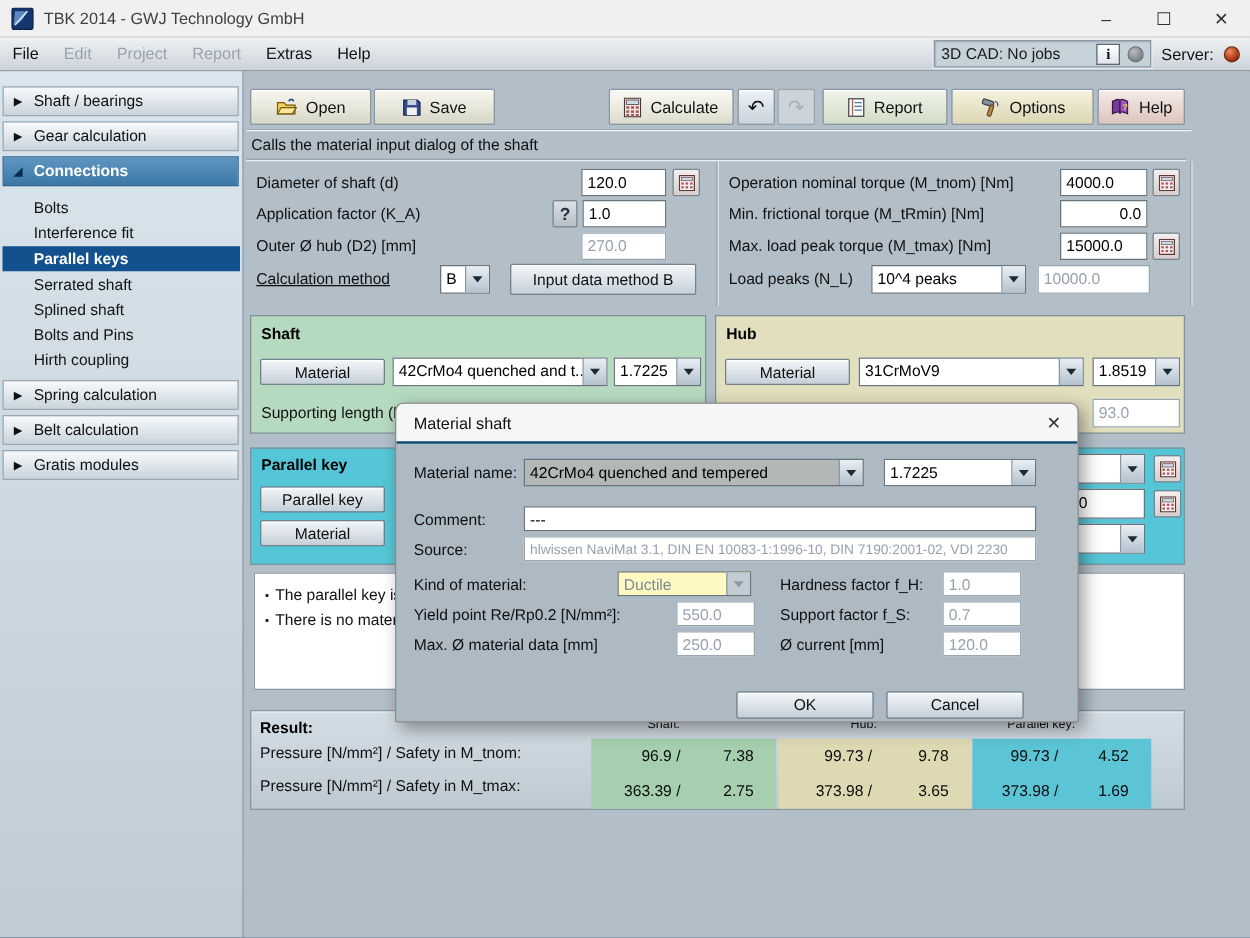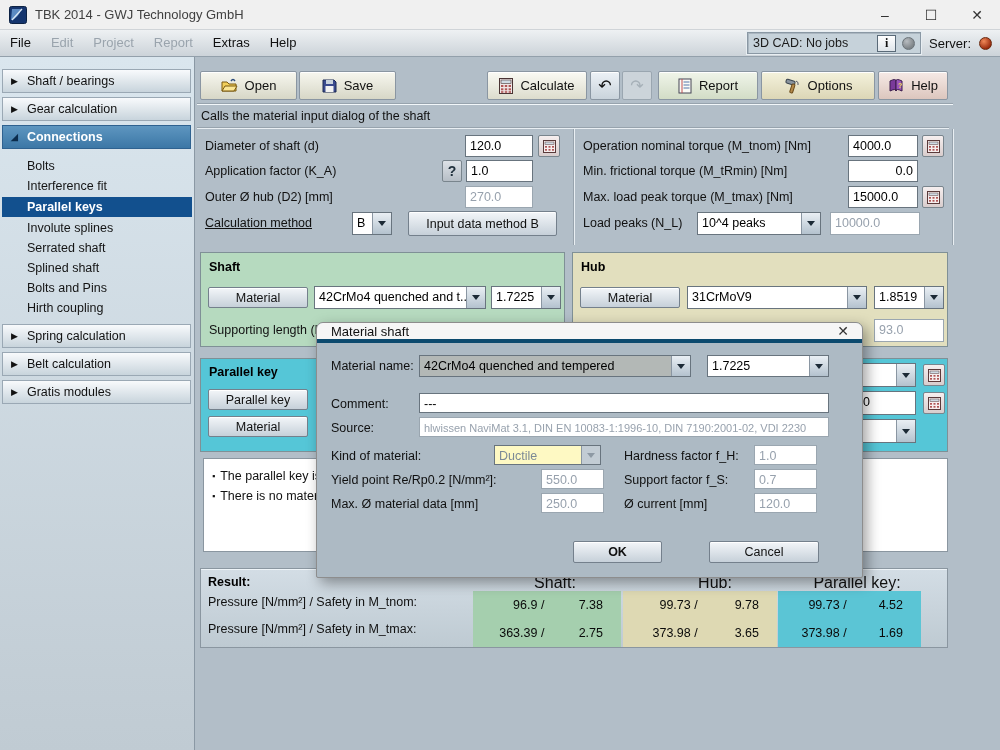--- a/index.html
+++ b/index.html
@@ -96,32 +96,32 @@
   .shaft-box { background:#b6dabf; }
   .hub-box { background:#e2dfbe; }
   .pk-box { background:#55c6d7; }
   .msg-box { position:absolute; background:#fff; border:1px solid #8a96a0; font-size:12.5px; color:#111; padding:7px 8px; }
   .msg-line { line-height:20px; white-space:nowrap; }
   .msg-line .bullet { font-size:9px; vertical-align:1px; margin-right:5px; }
 
   
   .result-box { position:absolute; background:linear-gradient(#d3dde5,#becad2); border:1px solid #8a96a0;
                 box-shadow:inset 0 1px 0 #eef4f8; }
-  .res-head { position:absolute; font-size:16px; color:#111; transform:translateX(-50%); white-space:nowrap;margin-left:24px; }
+  .res-head { position:absolute; font-size:10px; color:#111; transform:translateX(-50%); white-space:nowrap; }
   .res-label { position:absolute; font-size:12.5px; color:#111; white-space:nowrap; }
   .res-block { position:absolute; height:56px; display:grid; grid-template-rows:1fr 1fr; }
   .res-row { display:grid; grid-template-columns:55% 45%; align-items:center; }
   .res-val { font-size:12.5px; color:#0a0a0a; text-align:right; padding-right:10px; white-space:nowrap; }
   .res-val.second { padding-right:18px; }
 
   
   .dialog { position:absolute; left:121px; top:265px; width:547px; height:256px; z-index:10;
             border:1px solid #8d8d8d; border-radius:7px 7px 2px 2px;
             box-shadow:4px 5px 14px rgba(0,0,0,.38); background:#adbac4; overflow:hidden; }
-  .dlg-titlebar { height:20px; background:#f6f6f6; display:flex; align-items:center; border-bottom:4px solid #0c4a6e; }
+  .dlg-titlebar { height:32px; background:#f6f6f6; display:flex; align-items:center; border-bottom:2px solid #0c4a6e; }
   .dlg-title { font-size:13px; color:#101010; margin-left:14px; }
   .dlg-close { margin-left:auto; margin-right:13px; font-size:14px; color:#333; }
   .dlg-body { position:relative; height:229px; }
   .dlg-body .flabel { color:#101010; }
   .src-text { font-size:11px; padding-top:4px; }
 </style>
 </head>
 <body>
 
 <div class="window">
@@ -170,21 +170,20 @@
         <span>Gear calculation</span>
       </div>
       <div class="side-header expanded">
         <span class="tri">◢</span>
         <span>Connections</span>
       </div>
       <div class="side-items">
         <div class="side-item">Bolts</div>
         <div class="side-item">Interference fit</div>
         <div class="side-item selected">Parallel keys</div>
-        <div class="side-item">Involute splines</div>
         <div class="side-item">Serrated shaft</div>
         <div class="side-item">Splined shaft</div>
         <div class="side-item">Bolts and Pins</div>
         <div class="side-item">Hirth coupling</div>
       </div>
       <div class="side-header">
         <span class="tri">▶</span>
         <span>Spring calculation</span>
       </div>
       <div class="side-header">
@@ -519,20 +518,20 @@
           <span class="flabel" style="left:14px;top:126px;">Yield point Re/Rp0.2 [N/mm²]:</span>
           <div class="field disabled" style="left:224px;top:126px;width:63px;height:20px;">550.0</div>
           <span class="flabel" style="left:307px;top:126px;">Support factor f_S:</span>
           <div class="field disabled" style="left:437px;top:126px;width:63px;height:20px;">0.7</div>
 
           <span class="flabel" style="left:14px;top:150px;">Max. Ø material data [mm]</span>
           <div class="field disabled" style="left:224px;top:150px;width:63px;height:20px;">250.0</div>
           <span class="flabel" style="left:307px;top:150px;">Ø current [mm]</span>
           <div class="field disabled" style="left:437px;top:150px;width:63px;height:20px;">120.0</div>
 
-          <div class="push-btn" style="left:256px;top:198px;width:89px;height:22px;font-weight:bold;">OK</div>
+          <div class="push-btn" style="left:272px;top:198px;width:110px;height:22px;">OK</div>
           <div class="push-btn" style="left:392px;top:198px;width:110px;height:22px;">Cancel</div>
         </div>
       </div>
 
     </div>
   </div>
 </div>
 
 </body></html>

